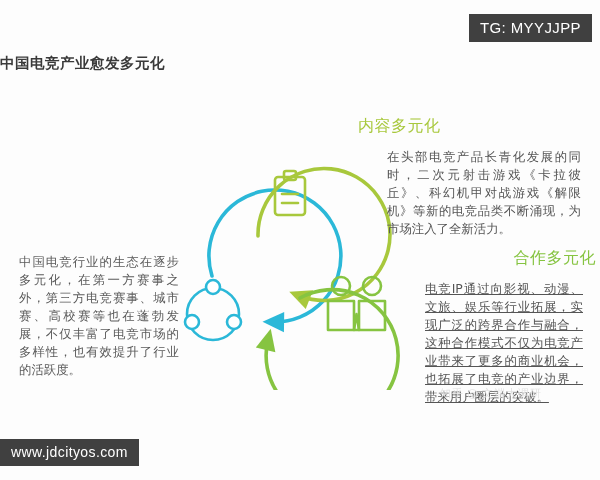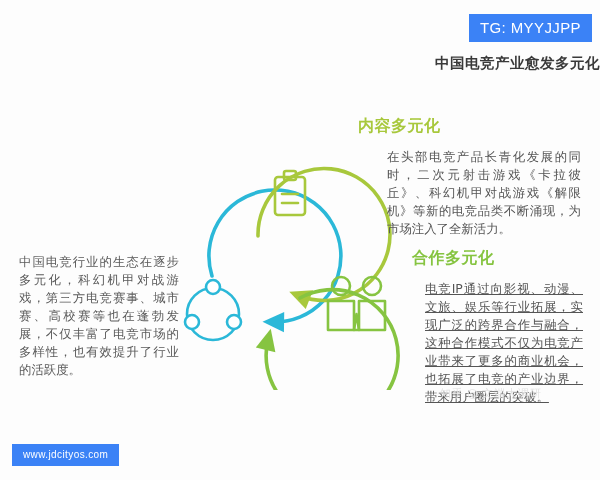--- a/index.html
+++ b/index.html
@@ -14,59 +14,59 @@
     position: relative;
     width: 600px;
     height: 480px;
     background: #fdfdfd;
     overflow: hidden;
   }
 
   
   .badge {
     position: absolute;
-    background: #3b82f6;
+    background: #404040;
     color: #ffffff;
     font-size: 15px;
     letter-spacing: 0.4px;
     padding: 5px 11px 6px 11px;
     white-space: nowrap;
     font-family: "Liberation Sans", sans-serif;
   }
   #tag-badge { top: 14px; right: 8px; }
-  #url-badge { left: 12px; bottom: 14px; font-size: 10px; }
+  #url-badge { left: 0; bottom: 14px; font-size: 14px; }
 
   
   #chart-title {
     position: absolute;
     top: 54px;
     left: 0;
     width: 600px;
-    text-align: right;
+    text-align: left;
     font-size: 14.5px;
     font-weight: bold;
     color: #3a3a3a;
     letter-spacing: 0.5px;
   }
 
   
   #venn {
     position: absolute;
     left: 150px;
     top: 100px;
     width: 290px;
     height: 290px;
   }
 
   
   .block { position: absolute; }
   .block h3 {
     margin: 0 0 4px 0;
     font-size: 16px;
-    font-weight: bold;
+    font-weight: normal;
     letter-spacing: 0.5px;
     line-height: 1.2;
   }
   .block p {
     margin: 13px;
     font-size: 12.4px;
     line-height: 1.45;
     color: #555555;
     text-align: justify;
   }
@@ -85,21 +85,21 @@
     width: 186px;
   }
   #block-ecology h3 { color: #3fc3e0; text-align: center; }
   #block-ecology p  { color: #5a5a5a; }
 
   #block-coop {
     left: 412px;
     top: 248px;
     width: 184px;
   }
-  #block-coop h3 { color: #86c441; text-align: left; }
+  #block-coop h3 { color: #86c441; text-align: right; }
   #block-coop p  { color: #555555; text-decoration: underline; }
 
   
   #source-note {
     position: absolute;
     left: 60px;
     top: 404px;
     font-size: 8.5px;
     color: #9b9b9b;
     letter-spacing: 0.3px;
@@ -171,21 +171,21 @@
       <path d="M 204 230 L 206.5 214 L 209 230 Z"></path>
     </g>
   </svg>
 
   <div class="block" id="block-content">
     <h3>内容多元化</h3>
     <p>在头部电竞产品长青化发展的同时，二次元射击游戏《卡拉彼丘》、科幻机甲对战游戏《解限机》等新的电竞品类不断涌现，为市场注入了全新活力。</p>
   </div>
 
   <div class="block" id="block-ecology">
-    <p>中国电竞行业的生态在逐步多元化，科幻机甲对战游戏，第三方电竞赛事、城市赛、高校赛等也在蓬勃发展，不仅丰富了电竞市场的多样性，也有效提升了行业的活跃度。</p>
+    <p>中国电竞行业的生态在逐步多元化，在第一方赛事之外，第三方电竞赛事、城市赛、高校赛等也在蓬勃发展，不仅丰富了电竞市场的多样性，也有效提升了行业的活跃度。</p>
   </div>
 
   <div class="block" id="block-coop">
     <h3>合作多元化</h3>
     <p>电竞IP通过向影视、动漫、文旅、娱乐等行业拓展，实现广泛的跨界合作与融合，这种合作模式不仅为电竞产业带来了更多的商业机会，也拓展了电竞的产业边界，带来用户圈层的突破。</p>
   </div>
 
 
   <div id="watermark">
     <span>知乎</span><span class="wm-logo">@</span><span>文端大调研</span>

